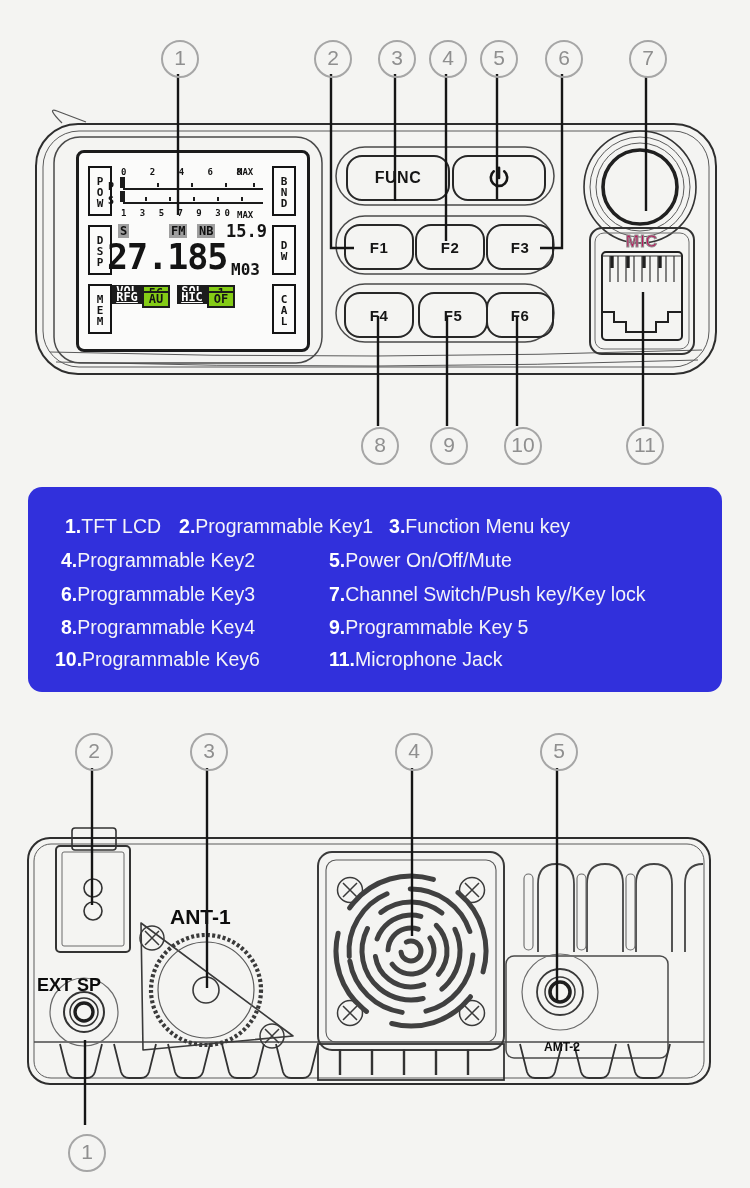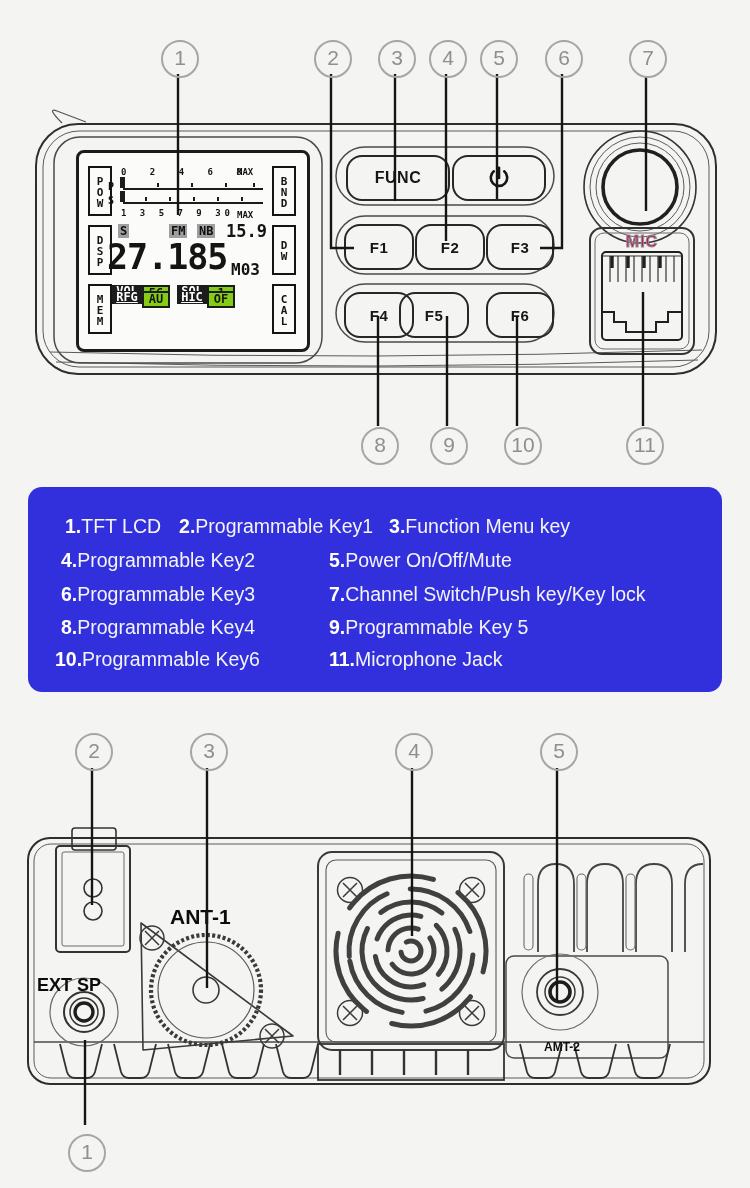--- a/index.html
+++ b/index.html
@@ -227,21 +227,21 @@
   <div class="btn" style="left:452px;top:155px;width:90px;height:42px">
     <svg width="26" height="26" viewBox="0 0 24 24">
       <path d="M12 2.5 V12" stroke="#161616" stroke-width="2.4" fill="none" stroke-linecap="round"></path>
       <path d="M7.2 5.8 a7.6 7.6 0 1 0 9.6 0" stroke="#161616" stroke-width="2.4" fill="none" stroke-linecap="round"></path>
     </svg>
   </div>
   <div class="btn" style="left:344px;top:224px;width:66px;height:42px">F1</div>
   <div class="btn" style="left:415px;top:224px;width:66px;height:42px">F2</div>
   <div class="btn" style="left:486px;top:224px;width:64px;height:42px">F3</div>
   <div class="btn" style="left:344px;top:292px;width:66px;height:42px">F4</div>
-  <div class="btn" style="left:399px;top:292px;width:66px;height:42px">F5</div>
+  <div class="btn" style="left:418px;top:292px;width:66px;height:42px">F5</div>
   <div class="btn" style="left:486px;top:292px;width:64px;height:42px">F6</div>
 
   <div class="miclab">MIC</div>
 
   <div class="legend">
     <div class="lrow" style="top:28px;padding-left:37px">
       <span class="litem"><span class="lnum">1.</span><span>TFT LCD</span></span><span style="display:inline-block;width:18px"></span><span class="litem"><span class="lnum">2.</span><span>Programmable Key1</span></span><span style="display:inline-block;width:16px"></span><span class="litem"><span class="lnum">3.</span><span>Function Menu key</span></span>
     </div>
     <div class="lrow" style="top:62px;padding-left:33px">
       <span class="litem w268"><span class="lnum">4.</span><span>Programmable Key2</span></span><span class="litem"><span class="lnum">5.</span><span>Power On/Off/Mute</span></span>

